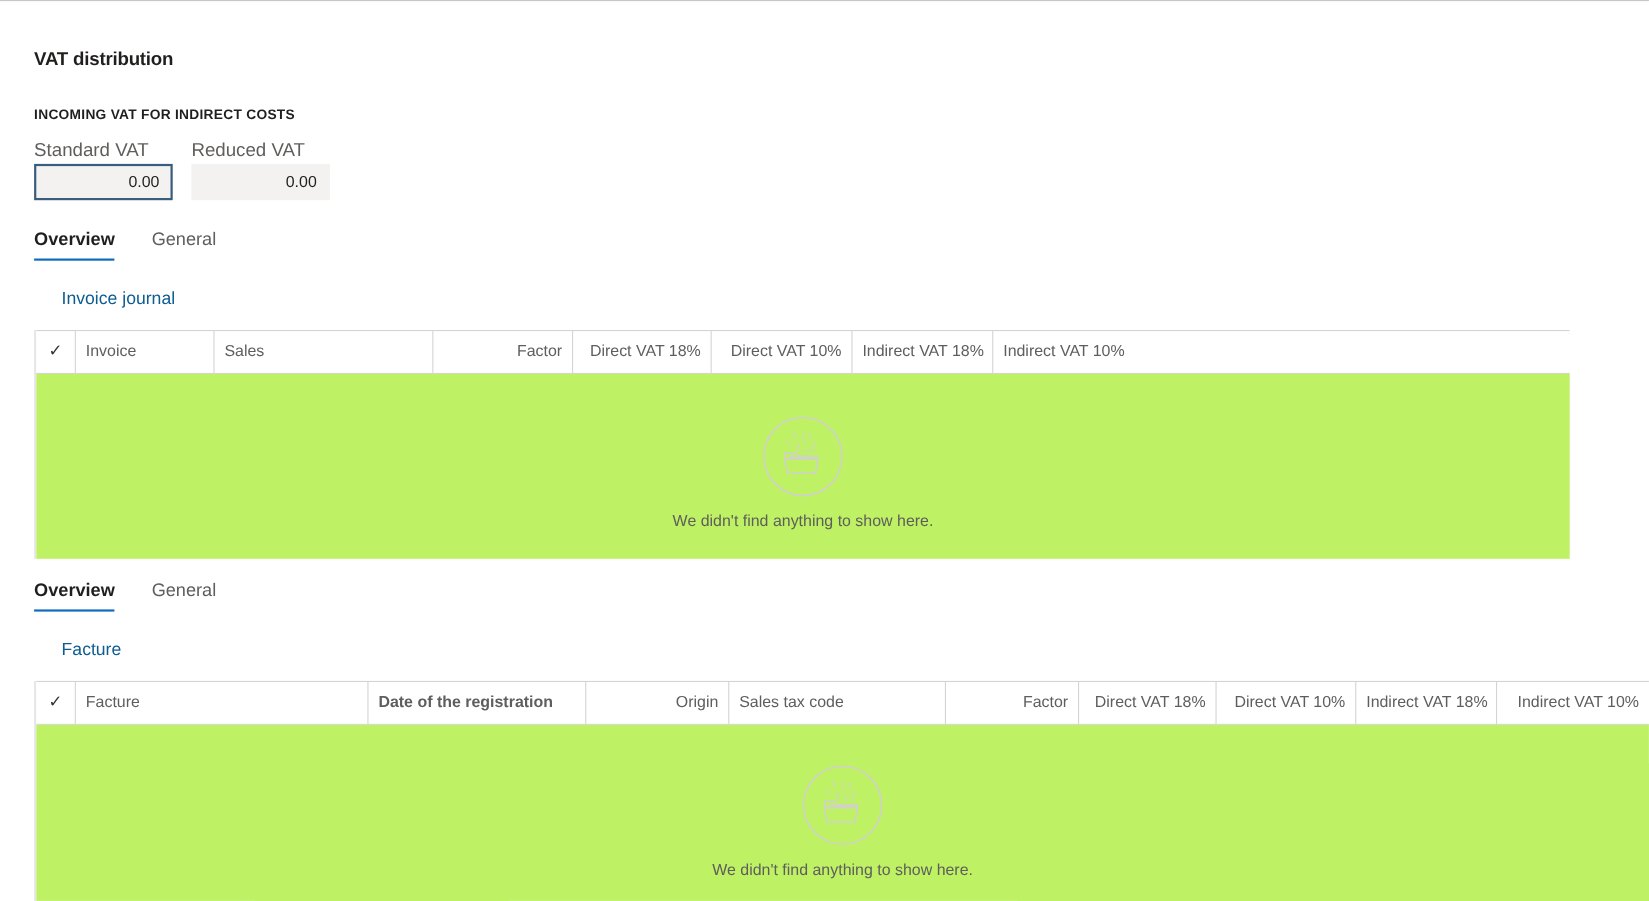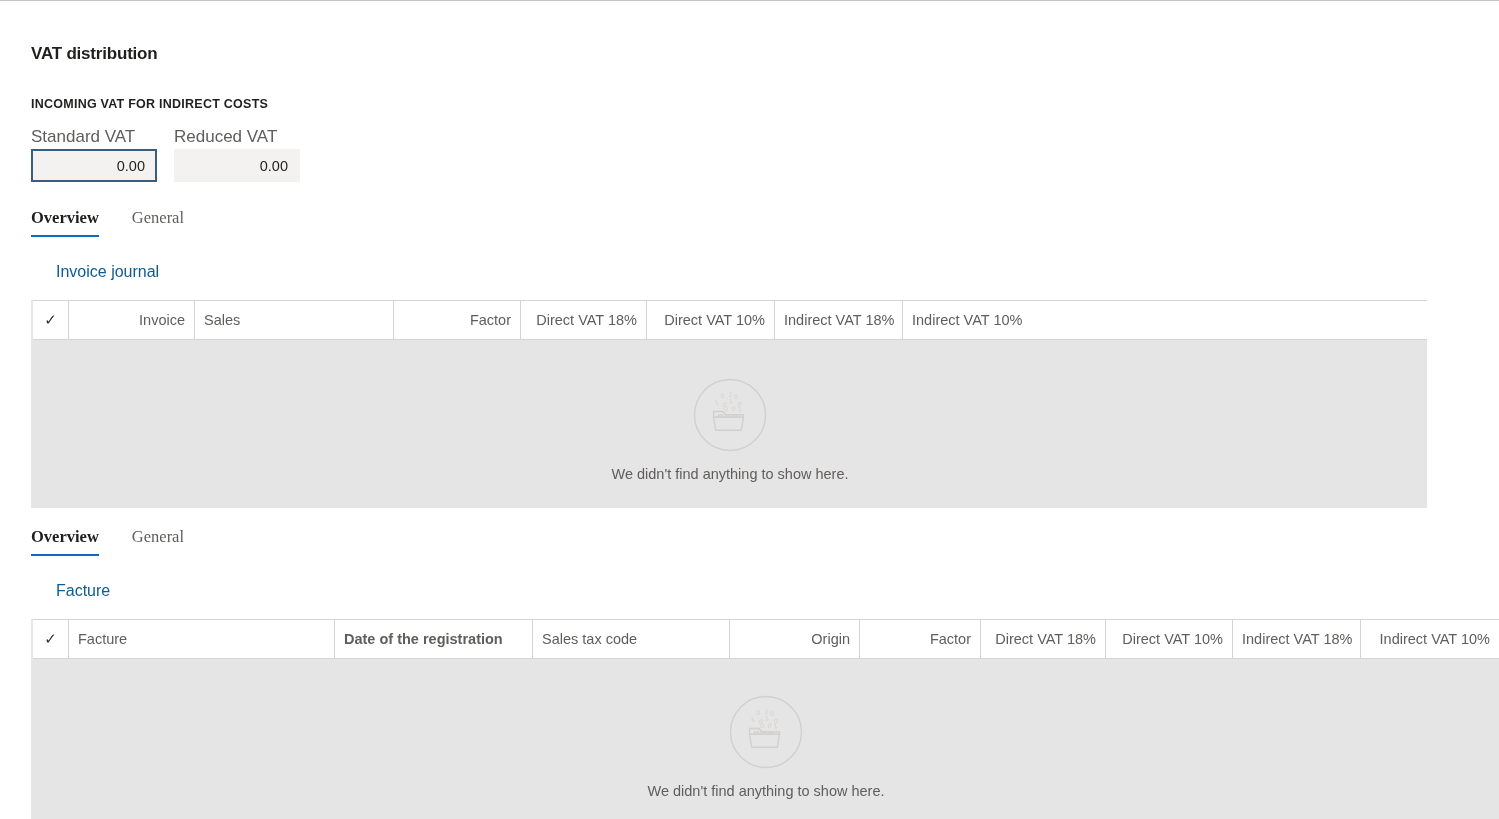--- a/index.html
+++ b/index.html
@@ -79,21 +79,20 @@
     line-height: 29px;
   }
   #field-standard { left: 31px; }
   #field-reduced  { left: 174px; }
 
   
   .tabstrip {
     position: absolute;
     left: 31px;
     height: 34px;
-    font-family: Liberation Serif, serif;
   }
   .tab {
     display: inline-block;
     font-size: 16.5px;
     color: #605e5c;
     line-height: 22px;
     padding-bottom: 8px;
     margin-right: 29px;
     position: relative;
     cursor: pointer;
@@ -165,21 +164,21 @@
   .check-glyph {
     display: block;
     width: 100%;
     line-height: 38px;
   }
 
   .grid-body {
     position: absolute;
     left: 2px;
     top: 40px;
-    background: #e5e5e5;
+    background: #bef264;
   }
   .empty-state {
     position: absolute;
     left: 0;
     right: 0;
     text-align: center;
   }
   .empty-art { display: block; margin: 0 auto; }
   .empty-text {
     font-size: 14.5px;
@@ -210,21 +209,21 @@
   <span class="tab">General</span>
 </div>
 <div class="section-link" style="top:261px">Invoice journal</div>
 
 <div class="grid" id="grid-one" style="left:31px; top:300px; width:1396px; height:208px">
   <div class="grid-rail" style="height:208px"></div>
   <div class="grid-header" id="grid-one-header" style="width:1394px">
       <div class="hcell check" style="width: 36px; flex: 0 0 36px;">
         <span class="check-glyph">✓</span>
       </div>
-      <div class="hcell" style="width: 126px; flex: 0 0 126px; text-align: right;">Invoice</div>
+      <div class="hcell" style="width: 126px; flex: 0 0 126px;">Invoice</div>
       <div class="hcell" style="width: 199px; flex: 0 0 199px;">Sales</div>
       <div class="hcell num" style="width: 127px; flex: 0 0 127px;">Factor</div>
       <div class="hcell num" style="width: 126px; flex: 0 0 126px;">Direct VAT 18%</div>
       <div class="hcell num" style="width: 128px; flex: 0 0 128px;">Direct VAT 10%</div>
       <div class="hcell num" style="width: 128px; flex: 0 0 128px;">Indirect VAT 18%</div>
       <div class="hcell num last" style="width: 128px; flex: 0 0 128px;">Indirect VAT 10%</div>
     </div>
   <div class="grid-body" style="width:1394px; height:168px">
     <div class="empty-state" style="top:38px">
       <svg class="empty-art" width="74" height="74" viewBox="0 0 74 74">
@@ -261,22 +260,22 @@
 <div class="section-link" style="top:580px">Facture</div>
 
 <div class="grid" id="grid-two" style="left:31px; top:619px; width:1468px; height:200px">
   <div class="grid-rail" style="height:200px"></div>
   <div class="grid-header" id="grid-two-header" style="width:1466px">
       <div class="hcell check" style="width: 36px; flex: 0 0 36px;">
         <span class="check-glyph">✓</span>
       </div>
       <div class="hcell" style="width: 266px; flex: 0 0 266px;">Facture</div>
       <div class="hcell" style="width: 198px; flex: 0 0 198px; font-weight: bold;">Date of the registration</div>
+      <div class="hcell num" style="width: 130px; flex: 0 0 130px;">Origin</div>
       <div class="hcell" style="width: 197px; flex: 0 0 197px;">Sales tax code</div>
-      <div class="hcell num" style="width: 130px; flex: 0 0 130px;">Origin</div>
       <div class="hcell num" style="width: 121px; flex: 0 0 121px;">Factor</div>
       <div class="hcell num" style="width: 125px; flex: 0 0 125px;">Direct VAT 18%</div>
       <div class="hcell num" style="width: 127px; flex: 0 0 127px;">Direct VAT 10%</div>
       <div class="hcell num" style="width: 128px; flex: 0 0 128px;">Indirect VAT 18%</div>
       <div class="hcell num last" style="width: 138px; flex: 0 0 138px;">Indirect VAT 10%</div>
     </div>
   <div class="grid-body" style="width:1466px; height:160px">
     <div class="empty-state" style="top:36px">
       <svg class="empty-art" width="74" height="74" viewBox="0 0 74 74">
         <circle cx="37" cy="37" r="35.5" fill="none" stroke="#d2d0ce" stroke-width="1.4"></circle>

